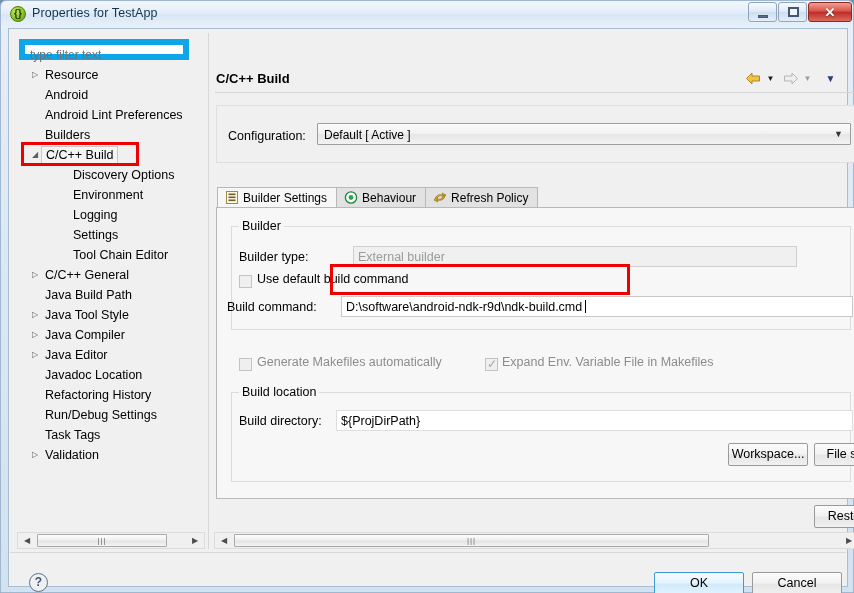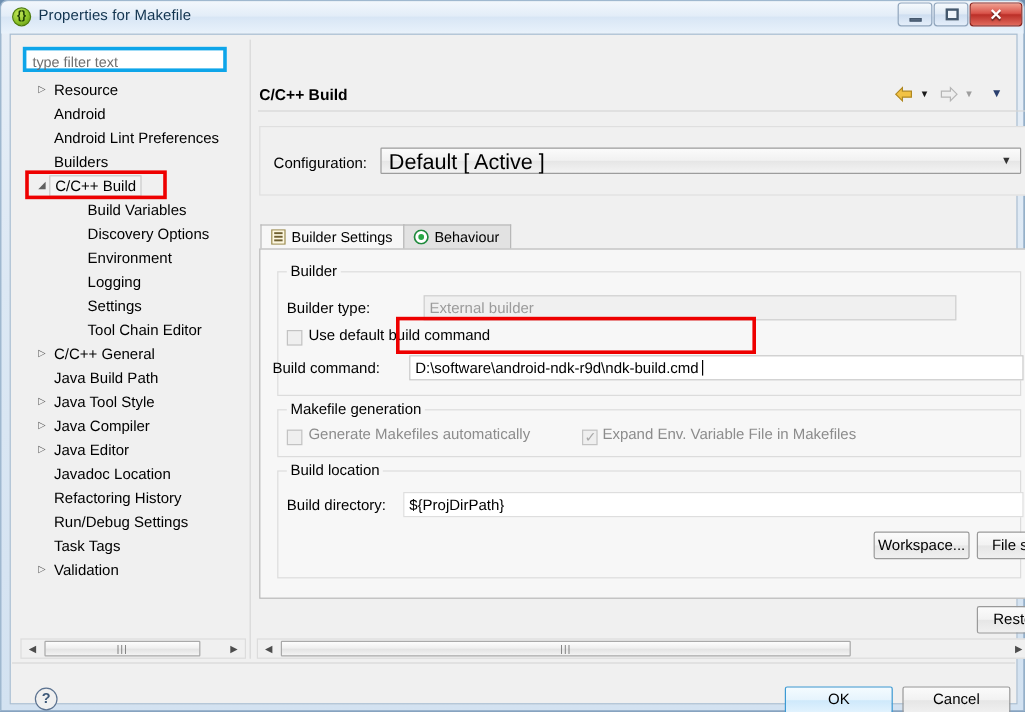--- a/index.html
+++ b/index.html
@@ -54,21 +54,21 @@
   #btn-close .glyph{color:#fff;font-size:13px;font-weight:bold;line-height:19px;
     text-shadow:0 1px 1px rgba(0,0,0,.5);}
   
   #client{
     position:absolute;left:7px;top:27px;width:840px;height:559px;
     background:#f0f0f0;border:1px solid #a7bdd2;box-sizing:border-box;
   }
   
   #filter{
     position:absolute;left:10px;top:10px;width:170px;height:21px;
-    box-sizing:border-box;background:#fff;border:3px solid #0ea5e9;
+    box-sizing:border-box;background:#fff;border:6px solid #0ea5e9;
     font-size:12px;color:#707070;padding:2px 5px;line-height:16px;
     font-family:"Liberation Sans", sans-serif;
   }
   #tree{
     position:absolute;left:8px;top:36px;width:188px;height:462px;
     overflow:hidden;background:#f0f0f0;
   }
   .tnode{position:relative;height:20px;line-height:20px;font-size:12.5px;color:#000;
     white-space:nowrap;}
   .tnode .arrow{position:absolute;width:12px;text-align:center;
@@ -103,21 +103,21 @@
   #cfg-group{
     position:absolute;left:207px;top:76px;width:643px;height:58px;
     border:1px solid #dfdfdf;box-sizing:border-box;background:#f0f0f0;
   }
   #cfg-label{position:absolute;left:219px;top:100px;font-size:12.5px;color:#000;}
   #cfg-combo{
     position:absolute;left:308px;top:94px;width:534px;height:22px;
     box-sizing:border-box;border:1px solid #9d9d9d;border-radius:1px;
     background:linear-gradient(to bottom,#fbfbfb 0%,#f1f1f1 48%,#e6e6e6 52%,#f3f3f3 100%);
   }
-  #cfg-combo .val{position:absolute;left:6px;top:2px;font-size:18px;color:#000;line-height:18px;}
+  #cfg-combo .val{position:absolute;left:6px;top:2px;font-size:12px;color:#000;line-height:18px;}
   #cfg-combo .car{position:absolute;right:7px;top:4px;font-size:9px;color:#333;line-height:13px;}
   
   #tabs{position:absolute;left:208px;top:158px;height:21px;}
   .tab{
     position:relative;float:left;height:21px;box-sizing:border-box;
     padding:0 9px 0 7px;font-size:12px;line-height:20px;color:#000;
     border:1px solid #b8b8b8;border-bottom:none;background:#e2e2e2;
     margin-right:-1px;white-space:nowrap;
   }
   .tab.active{background:#f7f7f7;border-color:#b8b8b8;color:#000;}
@@ -182,21 +182,21 @@
   
   .annot{position:absolute;box-sizing:border-box;pointer-events:none;}
 </style>
 </head>
 <body>
 
 <div id="window">
 
   <div id="titlebar">
     <div id="title-icon">{}</div>
-    <div id="title-text">Properties for Makefile</div>
+    <div id="title-text">Properties for TestApp</div>
 
     <div class="wbtn" id="btn-min">
       <div class="bar"></div>
     </div>
     <div class="wbtn" id="btn-max">
       <div class="sq"></div>
     </div>
     <div class="wbtn" id="btn-close">
       <div class="glyph">✕</div>
     </div>
@@ -221,24 +221,20 @@
           <span class="arrow"></span>
           <span class="lbl">Android Lint Preferences</span>
         </div>
         <div class="tnode lvl0">
           <span class="arrow"></span>
           <span class="lbl">Builders</span>
         </div>
         <div class="tnode lvl0 sel">
           <span class="arrow">◢</span>
           <span class="lbl">C/C++ Build</span>
-        </div>
-        <div class="tnode lvl1">
-          <span class="arrow"></span>
-          <span class="lbl">Build Variables</span>
         </div>
         <div class="tnode lvl1">
           <span class="arrow"></span>
           <span class="lbl">Discovery Options</span>
         </div>
         <div class="tnode lvl1">
           <span class="arrow"></span>
           <span class="lbl">Environment</span>
         </div>
         <div class="tnode lvl1">
@@ -330,39 +326,40 @@
         <div class="tab active"><span class="ticon"><svg viewBox="0 0 14 13" width="14" height="13">
               <rect x="1.5" y="0.5" width="11" height="12" fill="#fdf7e0" stroke="#9a8a4e"></rect>
               <rect x="3.5" y="2.5" width="7" height="1.6" fill="#6f6030"></rect>
               <rect x="3.5" y="5.5" width="7" height="1.6" fill="#6f6030"></rect>
               <rect x="3.5" y="8.5" width="7" height="1.6" fill="#6f6030"></rect>
             </svg></span><span>Builder Settings</span></div>
         <div class="tab"><span class="ticon"><svg viewBox="0 0 14 13" width="14" height="13">
               <circle cx="7" cy="6.5" r="5.6" fill="#ffffff" stroke="#1f8a3c" stroke-width="1.4"></circle>
               <circle cx="7" cy="6.5" r="2.4" fill="#28a745"></circle>
             </svg></span><span>Behaviour</span></div>
+        <div class="tab"><span class="ticon"><svg viewBox="0 0 14 13" width="14" height="13">
+              <path d="M2 9 C2 4, 7 3, 10 4 L9 2 L13 4 L9 7 L10 5 C7.5 4.3, 3.5 5, 3.5 9 Z" fill="#e8b33b" stroke="#9a7618" stroke-width=".7"></path>
+              <path d="M12 4 C12 9, 7 10, 4 9 L5 11 L1 9 L5 6 L4 8 C6.5 8.7, 10.5 8, 10.5 4 Z" fill="#d9a32d" stroke="#9a7618" stroke-width=".7"></path>
+            </svg></span><span>Refresh Policy</span></div>
       </div>
 
     <div id="tabbody">
 
       <div class="grp" style="left:14px;top:18px;width:620px;height:104px;">
         <div class="grp-cap">Builder</div>
       </div>
       <div class="flabel" style="left:22px;top:42px;">Builder type:</div>
       <div class="finput ro" style="left:136px;top:38px;width:444px;height:21px;">External builder</div>
 
       <div class="cbx" style="left:22px;top:67px;"></div>
       <div class="cbxlbl" style="left:40px;top:64px;color:#000;">Use default build command</div>
 
       <div class="flabel" style="left:10px;top:92px;">Build command:</div>
       <div class="finput" style="left:124px;top:88px;width:512px;height:21px;"><span>D:\software\android-ndk-r9d\ndk-build.cmd</span><span class="caret-bar"></span></div>
 
-      <div class="grp" style="left:14px;top:133px;width:620px;height:40px;">
-        <div class="grp-cap">Makefile generation</div>
-      </div>
       <div class="cbx" style="left:22px;top:150px;"></div>
       <div class="cbxlbl" style="left:40px;top:147px;">Generate Makefiles automatically</div>
 
       <div class="cbx" style="left:268px;top:150px;">
         <span class="tick">✓</span>
       </div>
       <div class="cbxlbl" style="left:285px;top:147px;">Expand Env. Variable File in Makefiles</div>
 
       <div class="grp" style="left:14px;top:184px;width:620px;height:90px;">
         <div class="grp-cap">Build location</div>

